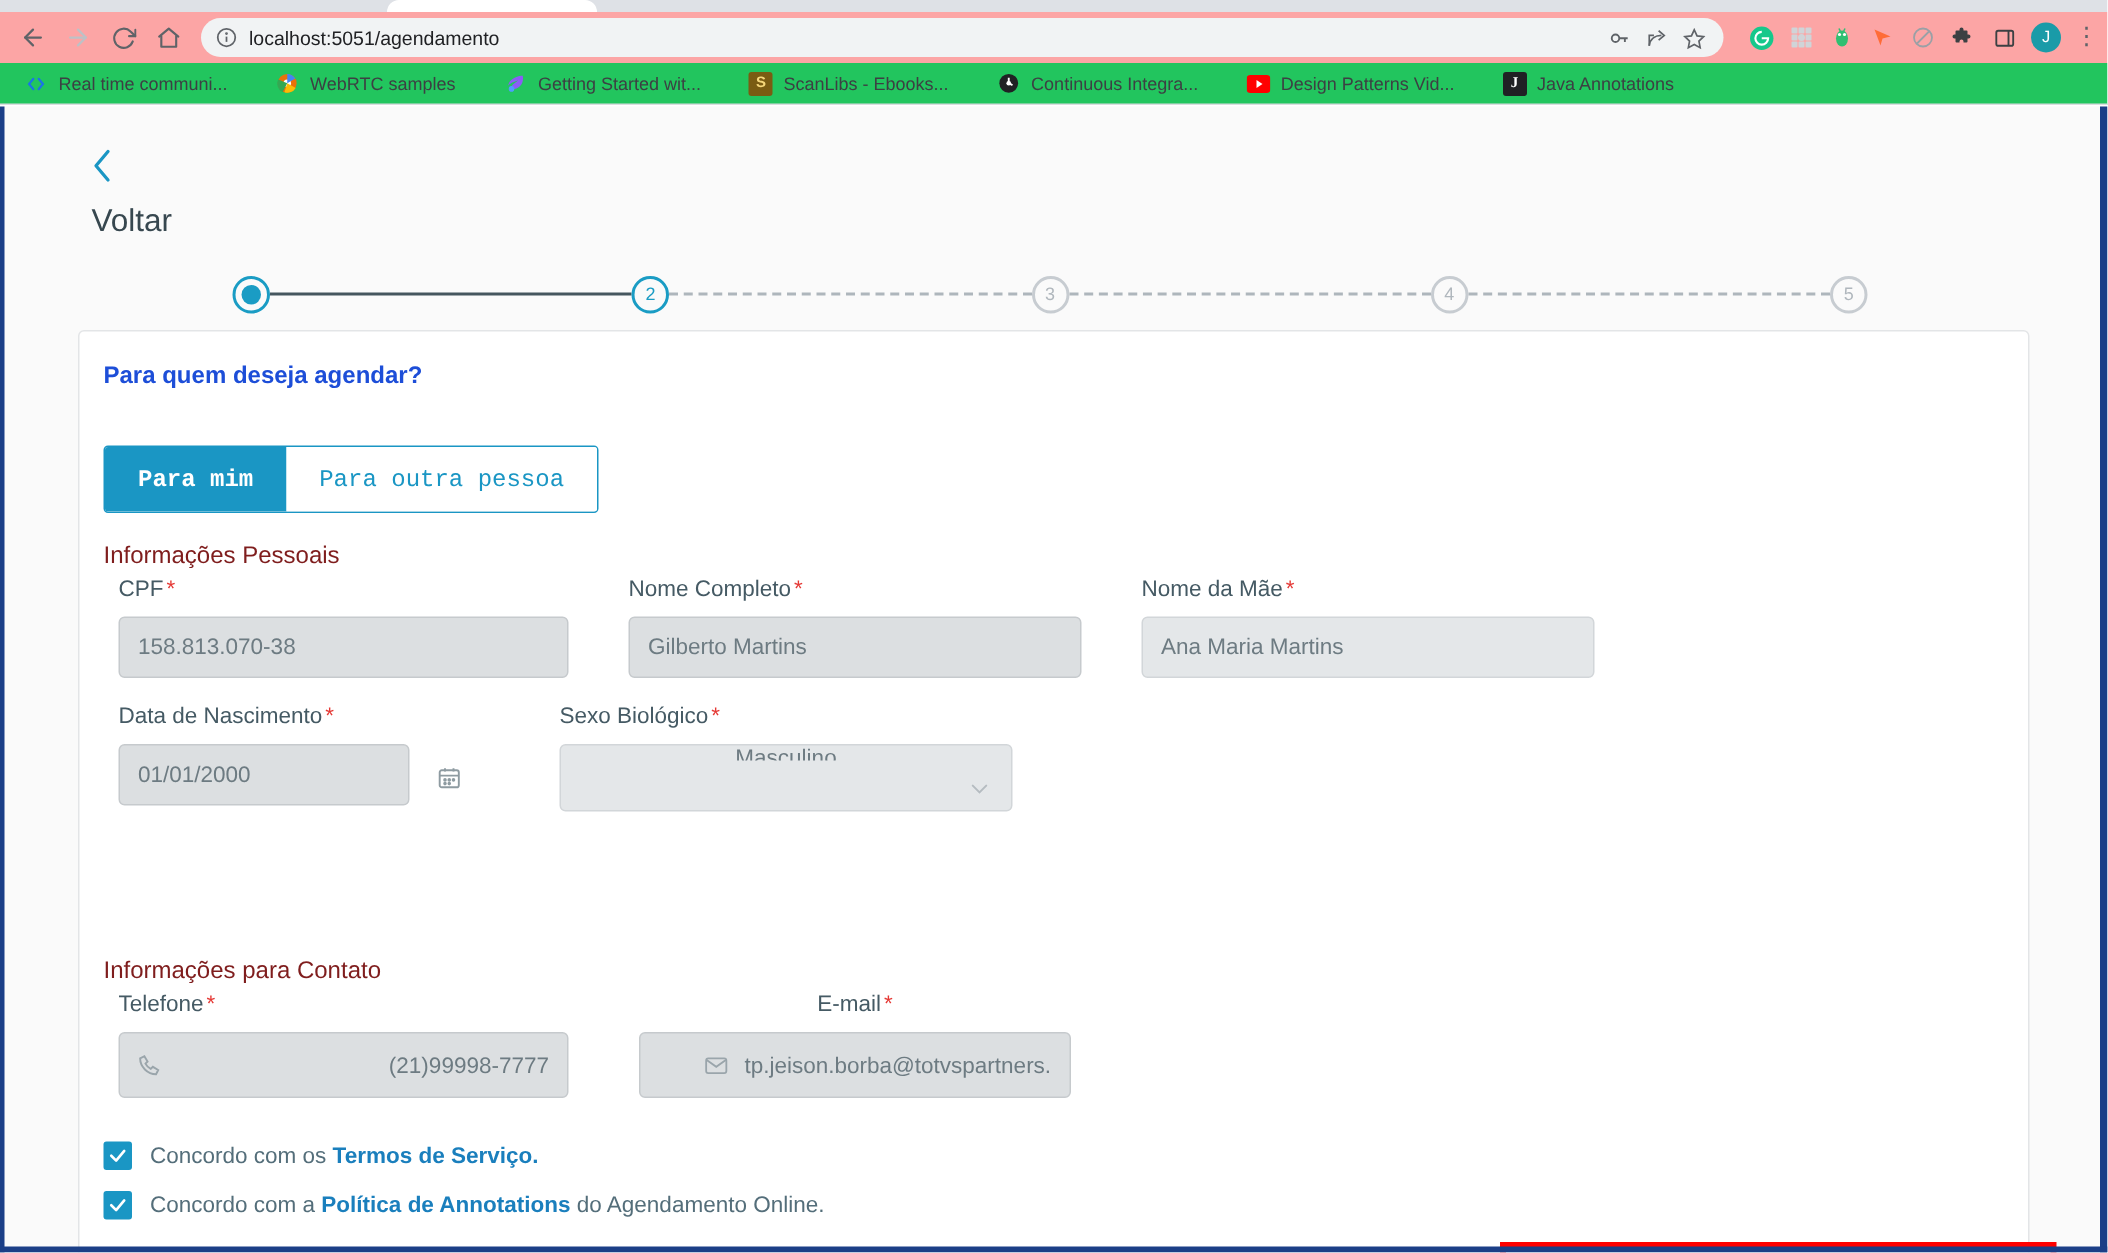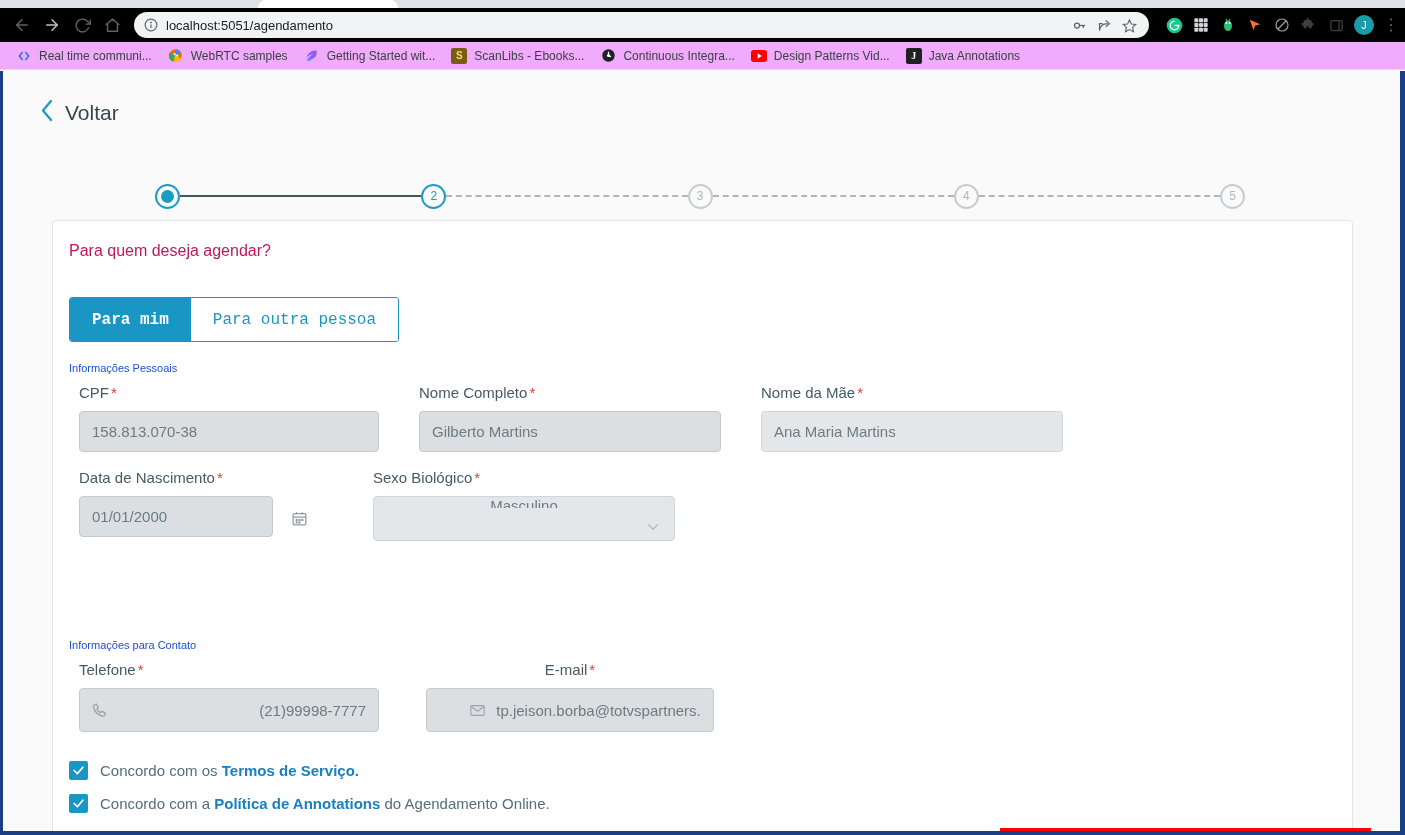--- a/index.html
+++ b/index.html
@@ -15,21 +15,21 @@
 
   .tabstrip {
     height: 8px; background: #dee1e6; position: relative;
   }
   .tabstrip .activetab {
     position:absolute; left:258px; top:0; width:140px; height:8px;
     background:#fff; border-radius:8px 8px 0 0;
   }
 
   .toolbar {
-    height: 34px; background: #000000; display: flex; align-items: center;
+    height: 34px; background: #fca5a5; display: flex; align-items: center;
     padding: 0 8px; gap: 2px; position: relative;
   }
   .navbtn {
     width: 28px; height: 28px; border-radius: 50%;
     display: flex; align-items: center; justify-content: center;
     color: #5f6368; flex: none;
   }
   .navbtn.disabled { color: #bdc1c6; }
   .navbtn svg { display:block; }
 
@@ -46,43 +46,43 @@
   .ext-strip { display: flex; align-items: center; gap: 9px; padding-left: 8px; flex:none; }
   .ext-icon { width: 18px; height: 18px; display:flex; align-items:center; justify-content:center; }
   .avatar {
     width: 20px; height: 20px; border-radius: 50%; background: #1a9ba8;
     color: #fff; font-size: 11px; display: flex; align-items: center;
     justify-content: center; font-weight: 500;
   }
   .kebab { color:#5f6368; font-size:16px; line-height:1; letter-spacing:0; width:14px; text-align:center;}
 
   .bookmarks {
-    height: 28px; background: #f0abfc; display: flex; align-items: center;
-    padding: 0 8px; gap: 0px; border-bottom: 1px solid #dadce0;
+    height: 28px; background: #22c55e; display: flex; align-items: center;
+    padding: 0 8px; gap: 16px; border-bottom: 1px solid #dadce0;
   }
   .bm {
     display: flex; align-items: center; gap: 7px; padding: 3px 8px;
     font-size: 12px; color: #3c4043; white-space: nowrap; border-radius: 4px;
   }
   .bm-ico { width: 16px; height: 16px; flex:none; display:flex; align-items:center; justify-content:center;
             font-size:10px; font-weight:700; border-radius:2px; overflow:hidden;}
 
   
   .viewport {
     position: absolute; left: 0; top: 71px; width: 1405px; height: 764px;
     background: #fafafa; overflow: hidden;
   }
   .win-border-l { position:absolute; left:0; top:71px; width:3px; height:764px; background:#1b3f87; }
   .win-border-r { position:absolute; right:0; top:71px; width:5px; height:764px; background:#1b3f87; }
   .win-border-b { position:absolute; left:0; bottom:0; width:1405px; height:4px; background:#1b3f87; }
 
   .back-link {
-    position: absolute; left: 40px; top: 28px;
-    display: flex; align-items: center; gap: 10px;
-    color: #37474f; font-size: 21px;
+    position: absolute; left: 61px; top: 28px;
+    display: flex; gap: 10px;
+    color: #37474f; font-size: 21px; flex-direction: column;
   }
   .back-chevron { color: #1a96c4; font-size: 22px; line-height: 1; font-weight: 400; }
 
   
   .stepper {
     position: absolute; left: 155px; top: 110px; width: 1090px; height: 30px;
     display: flex; align-items: center;
   }
   .step-node {
     width: 25px; height: 25px; border-radius: 50%;
@@ -99,39 +99,39 @@
   .connector.solid { border-top: 2px solid #45565e; }
   .connector.dashed { border-top: 2px dashed #aeb6bc; }
 
   
   .card {
     position: absolute; left: 52px; top: 149px; width: 1301px; height: 619px;
     background: #ffffff; border: 1px solid #e3e5e7; border-radius: 4px;
   }
   .card-title {
     position: absolute; left: 16px; top: 21px;
-    font-size: 16px; font-weight: 400; color: #be185d;
+    font-size: 16px; font-weight: 700; color: #1d4ed8;
   }
 
   
   .toggle-group {
     position: absolute; left: 16px; top: 76px;
     display: flex; border-radius: 3px; overflow: hidden;
     border: 1px solid #1a96c4;
     font-family: Liberation Mono, monospace;
   }
   .toggle-btn {
     height: 43px; padding: 0 22px; display: flex; align-items: center;
     justify-content: center; font-size: 16px; background: #ffffff; color: #1a96c4;
   }
   .toggle-btn.selected { background: #1a96c4; color: #ffffff; font-weight: 700; }
 
   
   .section-label {
-    position: absolute; font-size: 11px; color: #1d4ed8;
+    position: absolute; font-size: 16px; color: #7f1d1d;
   }
   .fieldrow { position: absolute; display: flex; }
   .field { display: flex; flex-direction: column; }
   .field-label {
     font-size: 15px; color: #455a64; margin-bottom: 10px;
     white-space: nowrap;
   }
   .req { color: #e53935; margin-left: 2px; }
   .input-box {
     height: 41px; background: #dcdfe1; border: 1px solid #c6cacd;

